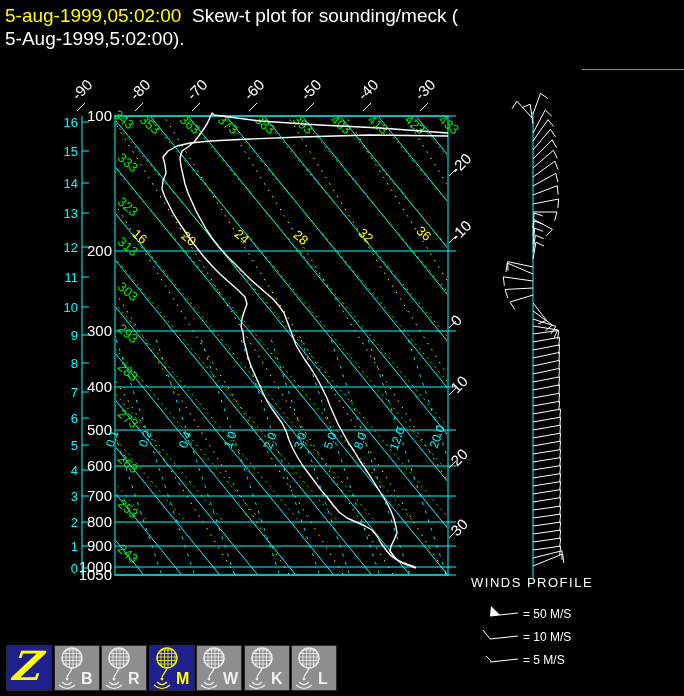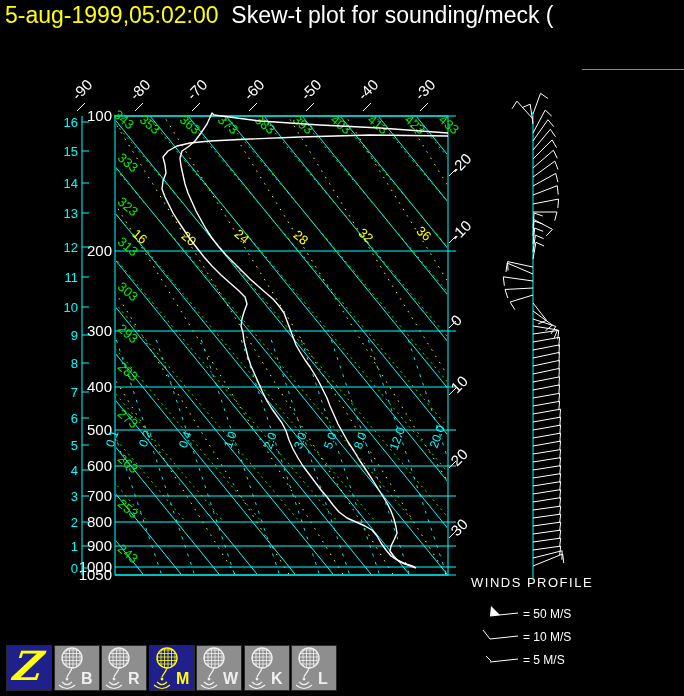--- a/index.html
+++ b/index.html
@@ -1,31 +1,31 @@
 <!DOCTYPE html>
 <html><head>
 <meta charset="utf-8">
 <style>
   html,body{margin:0;padding:0;background:#000;}
   body{width:684px;height:696px;position:relative;overflow:hidden;font-family:"Liberation Sans",sans-serif;}
-  #title-bar{position:absolute;left:5px;top:4px;font-size:23px;line-height:23px;color:#fff;letter-spacing:0px;white-space:pre-wrap;width:660px;}
+  #title-bar{position:absolute;left:5px;top:4px;font-size:19px;line-height:23px;color:#fff;letter-spacing:0px;white-space:pre-wrap;width:660px;}
   #title-bar .ts{color:#ffff00;}
   #edge-line{position:absolute;left:582px;top:69px;width:102px;height:1px;background:#8a8a8a;}
   #skewt{position:absolute;left:0;top:0;}
   #toolbar{position:absolute;left:0;top:645px;width:684px;height:51px;}
   .tb-btn{position:absolute;top:0;width:46px;height:46px;background:#8e8e8e;border:1px solid #2a2a2a;box-sizing:border-box;cursor:pointer;}
   .tb-btn.selected{background:#20208c;}
   .tb-btn.logo{background:#20208c;display:flex;align-items:center;justify-content:center;}
   .z-glyph{font-family:"DejaVu Serif",serif;font-style:italic;font-weight:bold;font-size:40px;color:#ffff00;transform:translateY(-3px) skewX(-8deg);}
   .tb-btn svg{display:block;}
 </style>
 </head>
 <body>
 
-<div id="title-bar"><span class="ts">5-aug-1999,05:02:00</span><span>  Skew-t plot for sounding/meck (</span><br></div>
+<div id="title-bar"><span class="ts">5-aug-1999,05:02:00</span><span>  Skew-t plot for sounding/meck (</span><br><span>5-Aug-1999,5:02:00).</span></div>
 
 <div id="edge-line"></div>
 
 <svg id="skewt" width="684" height="696">
     <defs>
       <clipPath id="plotclip">
         <rect x="116" y="117" width="331" height="457"></rect>
       </clipPath>
     </defs>
     <g clip-path="url(#plotclip)">

